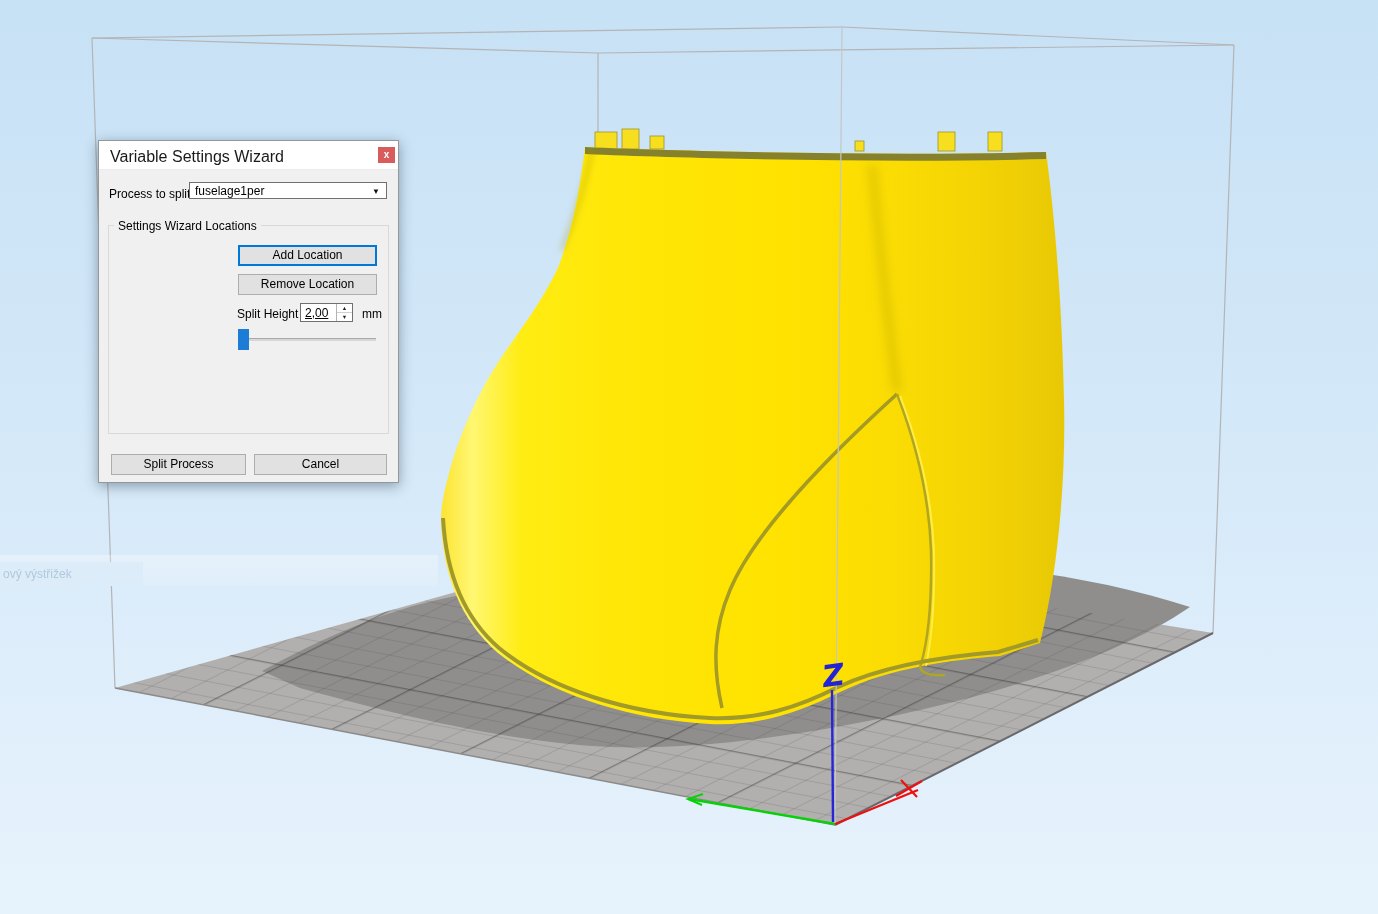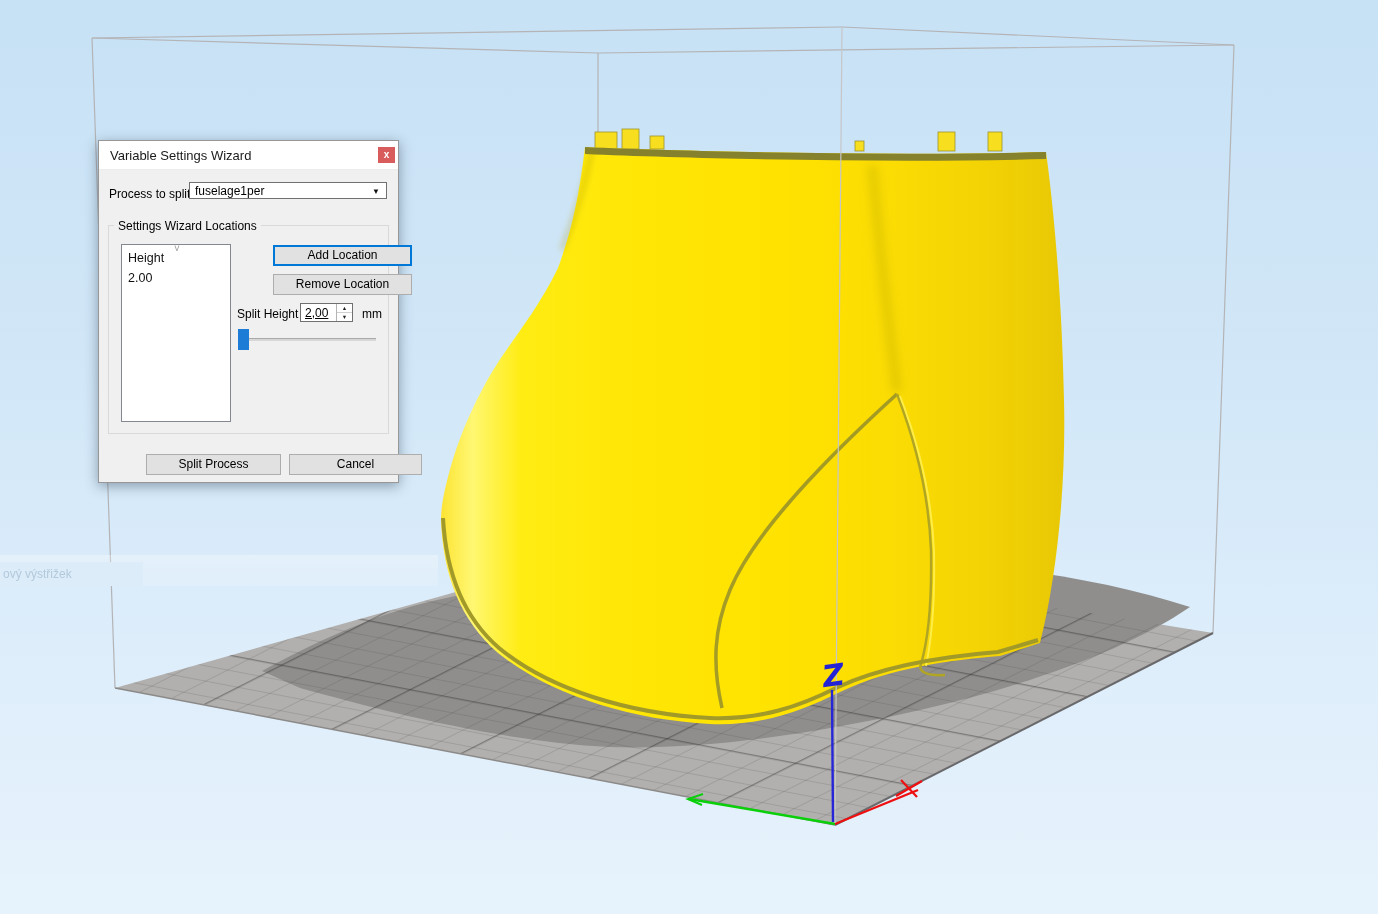--- a/index.html
+++ b/index.html
@@ -13,35 +13,35 @@
   
   .ghost-band{position:absolute;left:0;top:555px;width:438px;height:31px;
     background:linear-gradient(180deg,rgba(255,255,255,.30),rgba(255,255,255,.14));}
   .ghost-chip{position:absolute;left:0;top:562px;width:143px;height:24px;background:#dcecf9;
     color:#b2c9dc;font-size:12px;line-height:24px;padding-left:3px;box-sizing:border-box;white-space:nowrap;}
 
   
   .dialog{position:absolute;left:98px;top:140px;width:299px;height:341px;background:#f0f0f0;
     border:1px solid #979797;box-shadow:0 3px 12px rgba(40,60,80,.45);font-size:12px;color:#000;}
   .titlebar{position:absolute;left:0;top:0;width:100%;height:28px;background:#ffffff;border-bottom:1px solid #ececec;}
-  .title{position:absolute;left:11px;top:7px;font-size:13px;color:#1a1a1a;}
+  .title{position:absolute;left:11px;top:7px;font-size:16px;color:#1a1a1a;}
   .close-btn{position:absolute;right:3px;top:6px;width:17px;height:16px;background:#d95c5c;
     color:#fff;font-size:10px;font-weight:bold;text-align:center;line-height:15px;cursor:default;}
   .lbl{position:absolute;white-space:nowrap;}
   .combo{position:absolute;left:90px;top:41px;width:198px;height:17px;background:#fff;border:1px solid #707070;
     box-sizing:border-box;line-height:17px;padding-left:5px;}
   .combo .arrow{position:absolute;right:6px;top:0;font-size:8px;color:#111;line-height:17px;}
   .groupbox{position:absolute;left:9px;top:84px;width:281px;height:209px;border:1px solid #d9d9d9;box-sizing:border-box;}
   .grouplabel{position:absolute;left:15px;top:78px;background:#f0f0f0;padding:0 4px;}
   .listbox{position:absolute;left:22px;top:103px;width:110px;height:178px;background:#fff;border:1px solid #828790;box-sizing:border-box;}
   .list-header{position:absolute;left:6px;top:6px;font-size:12.5px;color:#111;}
   .sort-ind{position:absolute;left:52px;top:-2px;color:#9a9a9a;font-size:10px;}
   .list-row{position:absolute;left:6px;top:26px;font-size:12.5px;color:#111;}
   .btn{position:absolute;background:#e1e1e1;border:1px solid #adadad;box-sizing:border-box;
-    text-align:center;font-size:12px;color:#000;margin-left:35px;}
+    text-align:center;font-size:12px;color:#000;}
   .btn.default{border:2px solid #0078d7;}
   .btn-add{left:139px;top:104px;width:139px;height:21px;line-height:17px;}
   .btn-remove{left:139px;top:133px;width:139px;height:21px;line-height:19px;}
   .btn-split{left:12px;top:313px;width:135px;height:21px;line-height:19px;}
   .btn-cancel{left:155px;top:313px;width:133px;height:21px;line-height:19px;}
   .spin{position:absolute;left:201px;top:162px;width:53px;height:19px;background:#fff;border:1px solid #707070;box-sizing:border-box;}
   .spin input{position:absolute;left:0;top:0;width:34px;height:17px;border:none;outline:none;font-size:12px;
     font-family:"Liberation Sans",sans-serif;padding:0 0 0 4px;background:transparent;text-decoration:underline;}
   .spin .updown{position:absolute;right:0;top:0;width:15px;height:17px;border-left:1px solid #b4b4b4;}
   .spin .up,.spin .down{position:absolute;left:0;width:15px;height:8px;font-size:5.5px;color:#222;text-align:center;line-height:9px;}
@@ -173,25 +173,20 @@
 
   <span class="lbl" style="left:10px;top:46px;">Process to split</span>
   <div class="combo">
     <span>fuselage1per</span>
     <span class="arrow">▼</span>
   </div>
 
   <div class="groupbox"></div>
   <span class="lbl grouplabel">Settings Wizard Locations</span>
 
-  <div class="listbox">
-    <span class="list-header">Height</span>
-    <span class="sort-ind">˅</span>
-    <span class="list-row">2.00</span>
-  </div>
 
   <div class="btn default btn-add">Add Location</div>
   <div class="btn btn-remove">Remove Location</div>
 
   <span class="lbl" style="left:138px;top:166px;">Split Height</span>
   <div class="spin">
     <input value="2,00" style="">
     <div class="updown">
       <div class="up">▲</div>
       <div class="down">▼</div>

